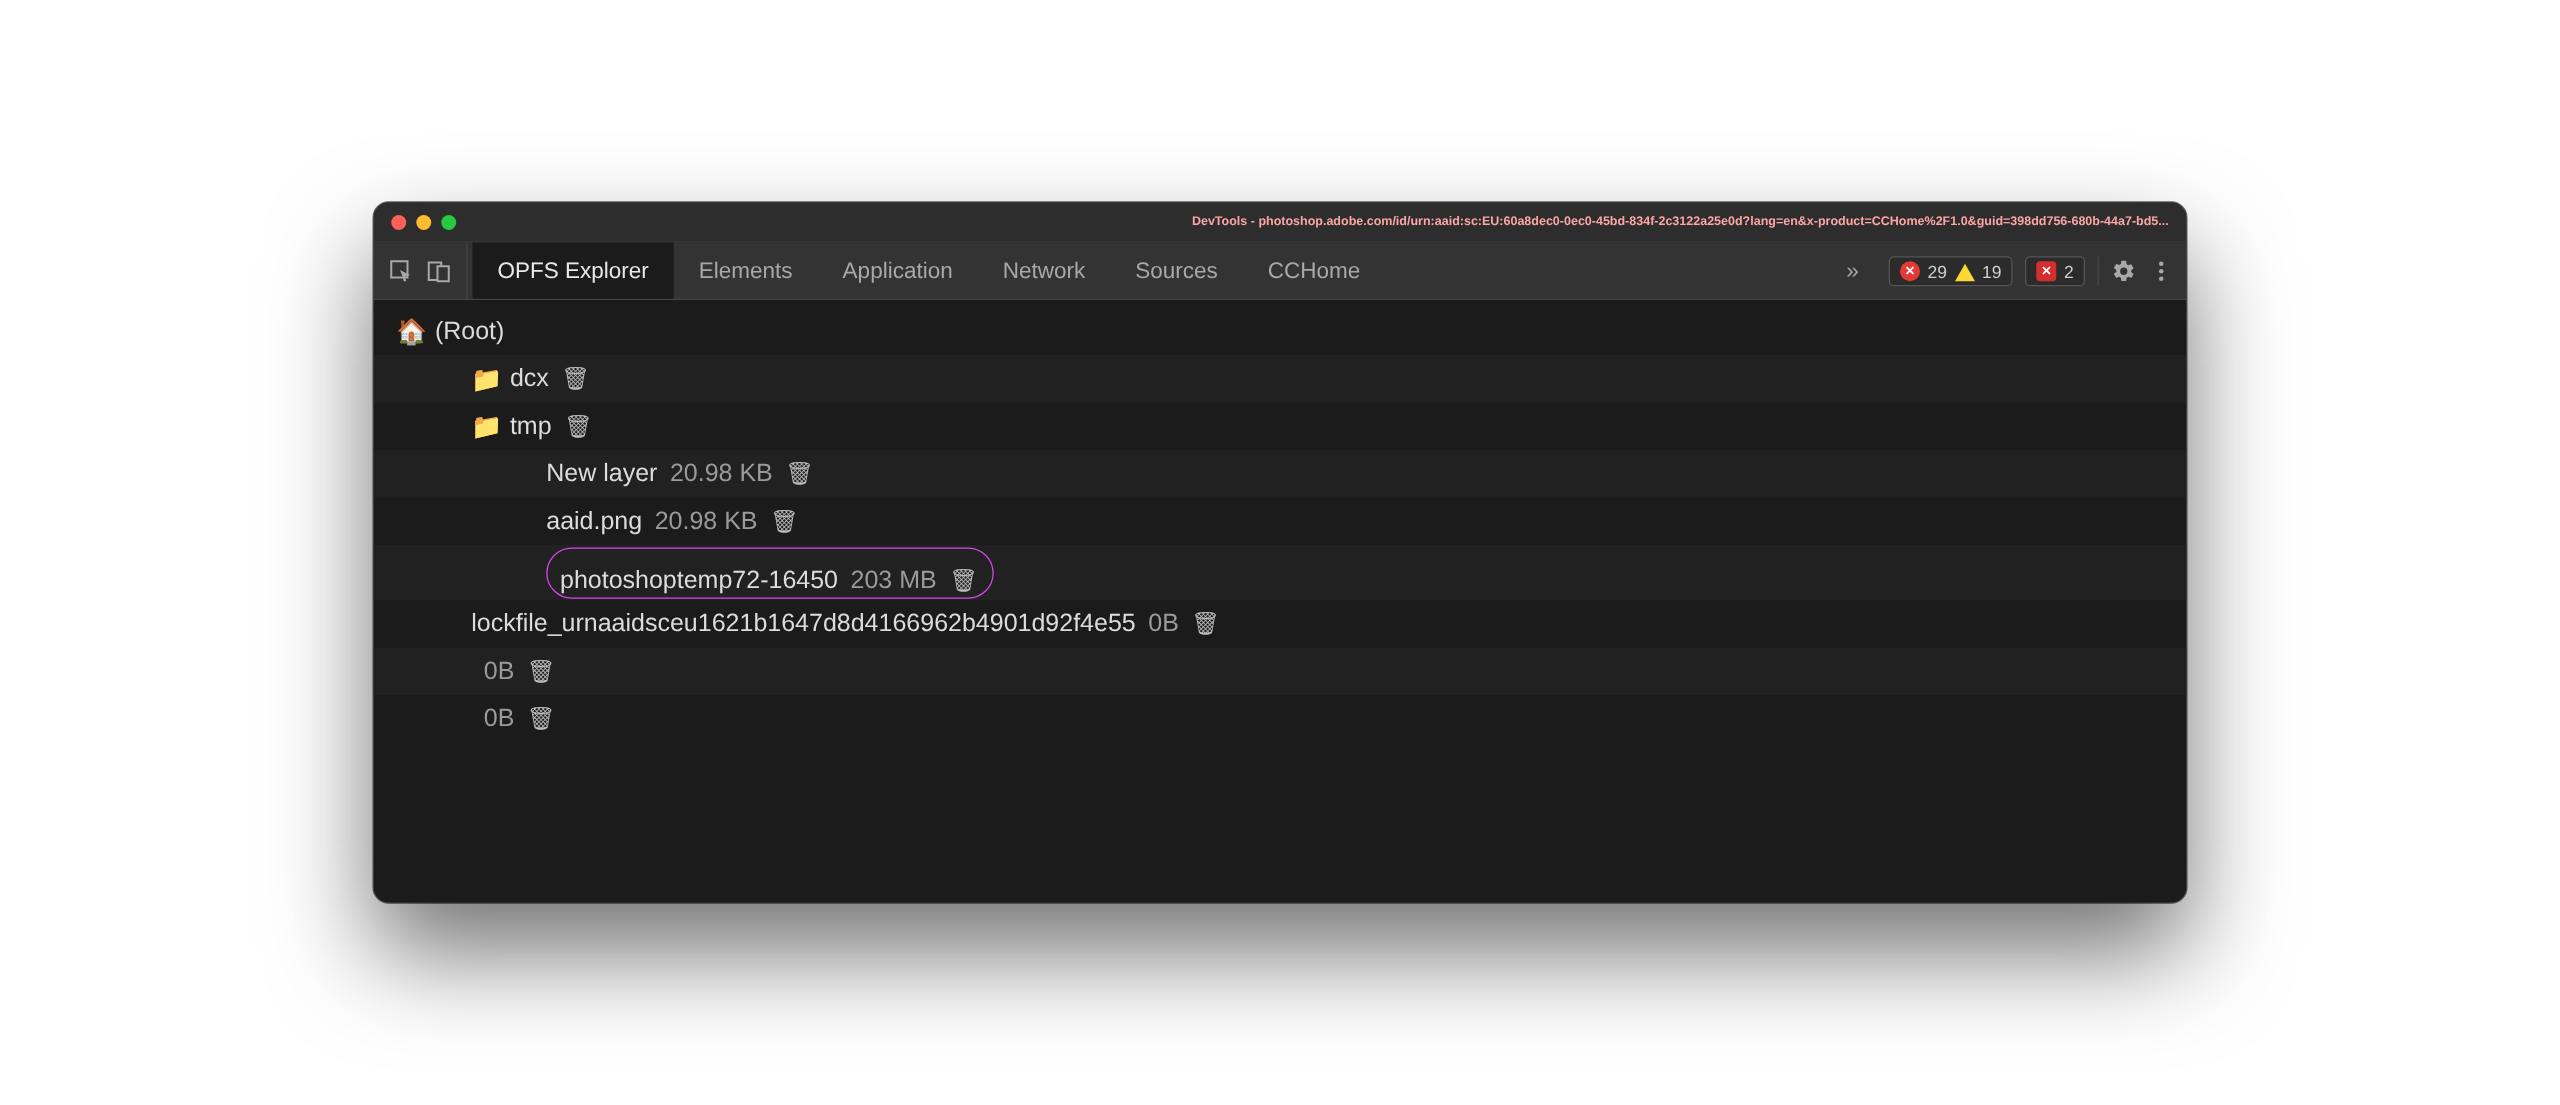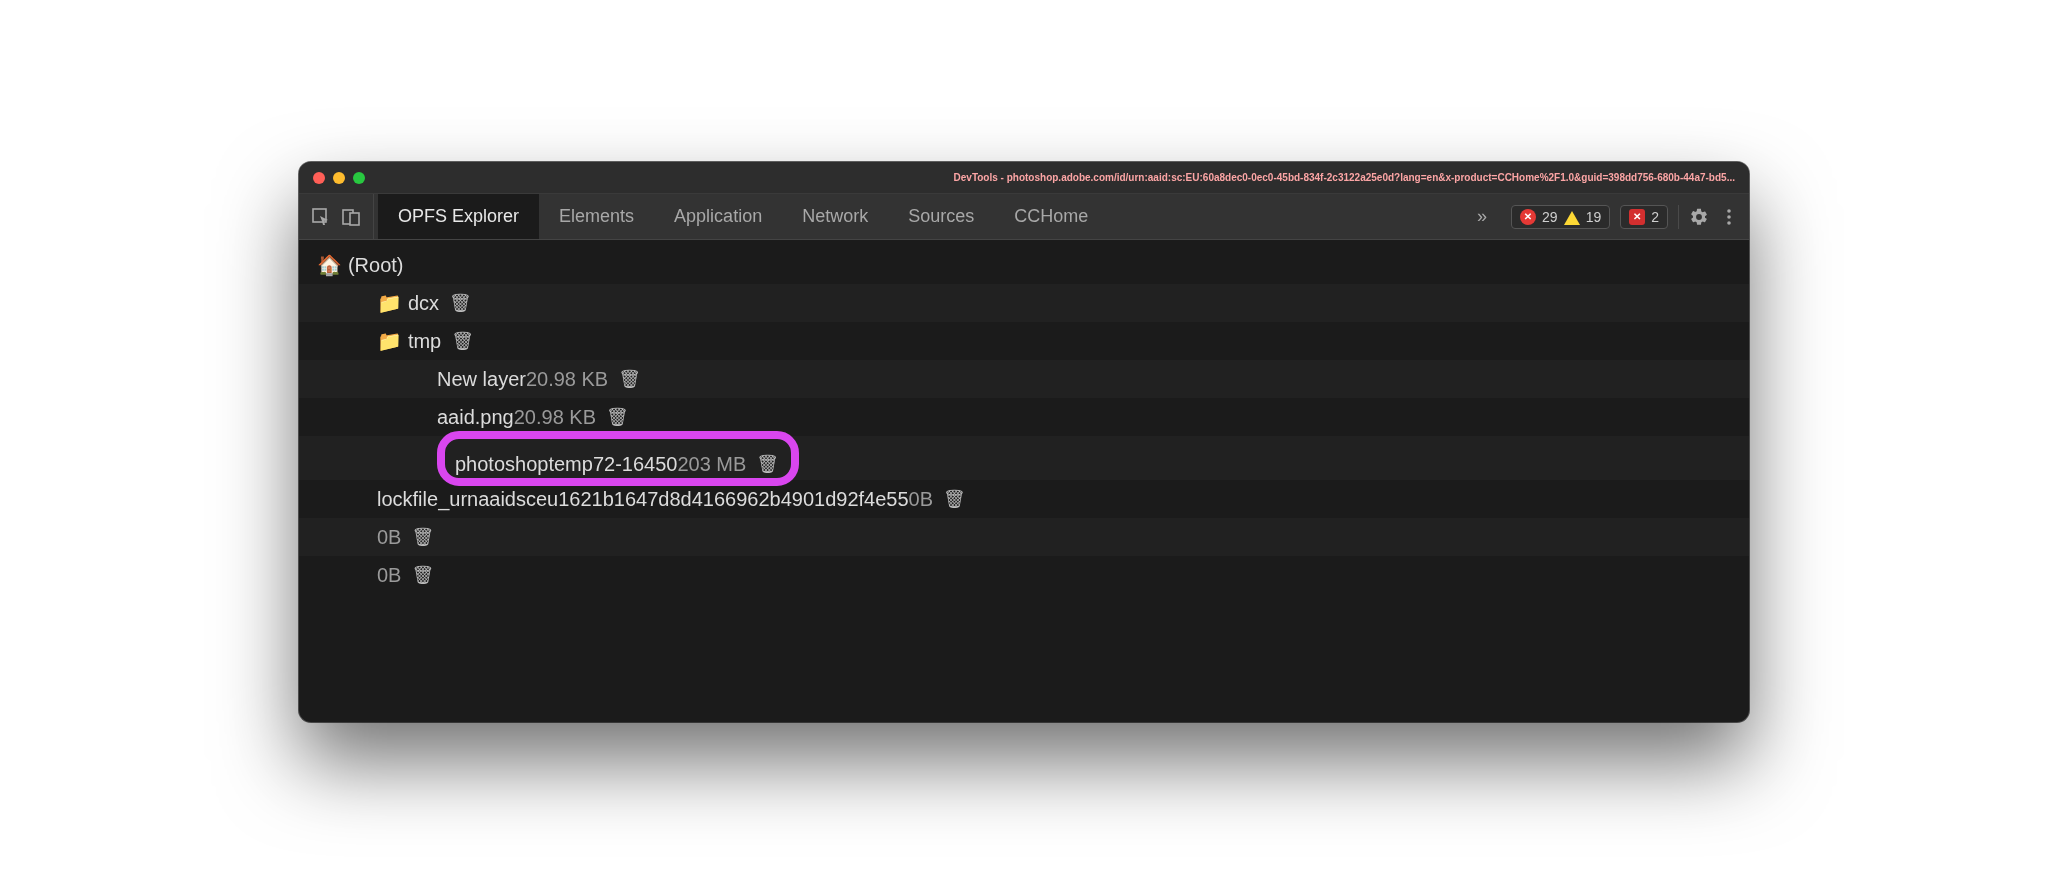--- a/index.html
+++ b/index.html
@@ -112,25 +112,25 @@
     padding-top:6px;
   }
   .row {
     display:flex; align-items:center;
     height:38px;
     padding-right:20px;
   }
   .row.stripe { background:#212121; }
   .row .indent { flex:0 0 auto; }
   .row .name { white-space:nowrap; }
-  .row .size { color:#9a9a9a; white-space:nowrap;}
+  .row .size { margin-left:10px; color:#9a9a9a; white-space:nowrap;}
   .row .trash { margin-left:10px; font-size:18px; color:#bbb; cursor:default;}
   .folder-emoji, .house-emoji { font-size:20px; margin-right:6px;}
   .highlight-oval {
-    border:8px solid #d946ef;
+    border:1px solid #d946ef;
     border-radius:22px;
     padding: 14px 12px 2px 10px;
     display:inline-flex; align-items:center;
   }
   .row.hl { height:44px; }
   svg { display:block; }
 </style>
 </head>
 <body>
 

